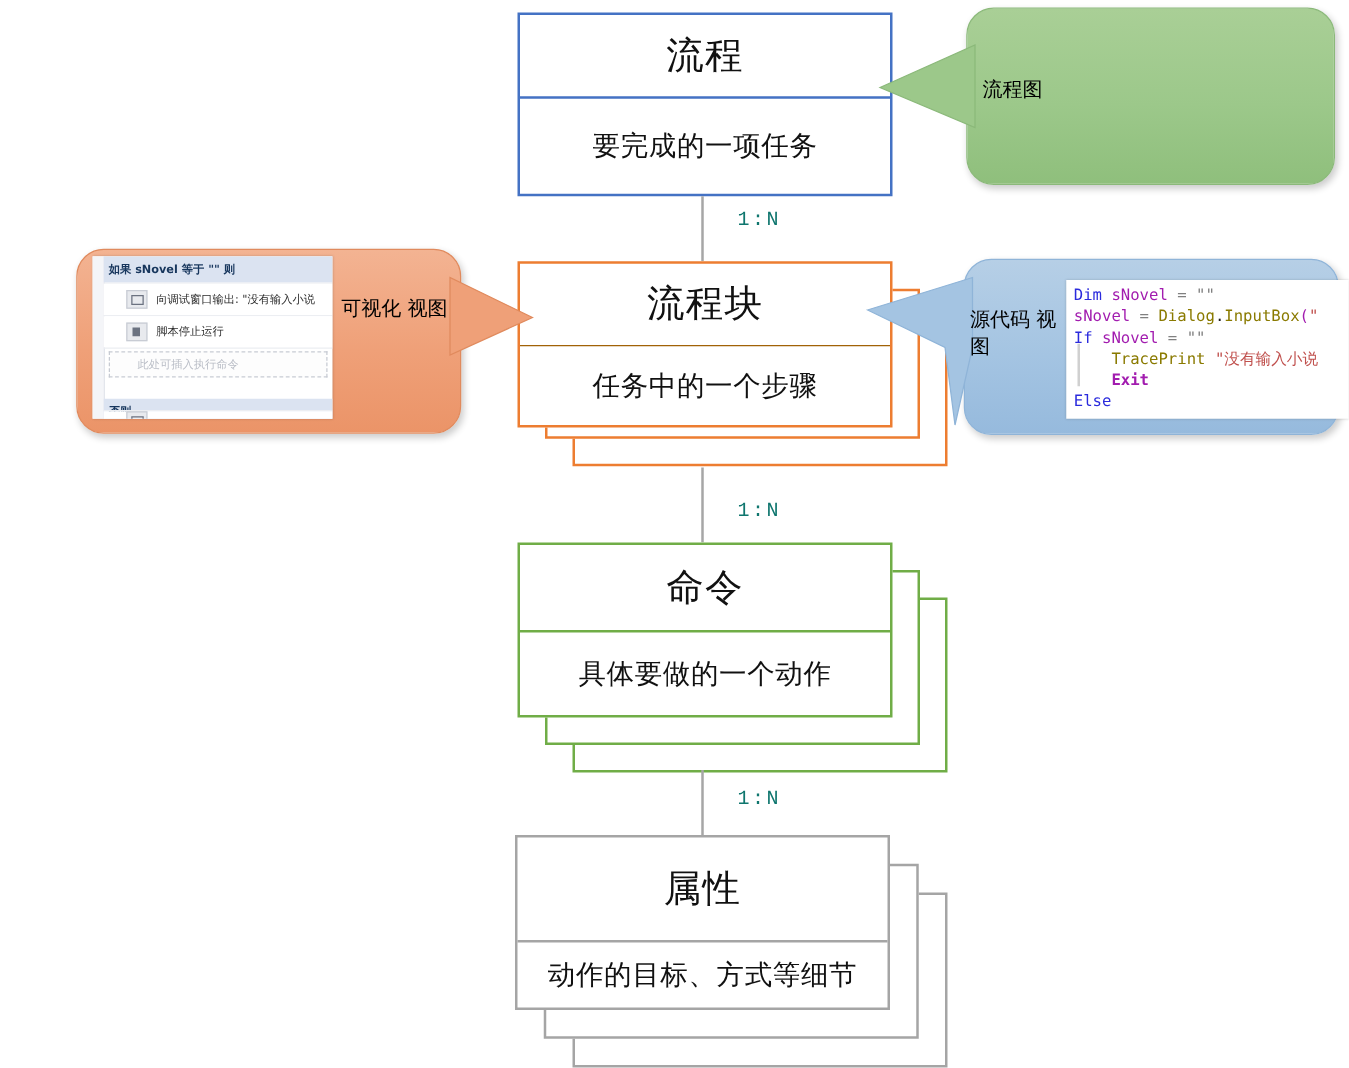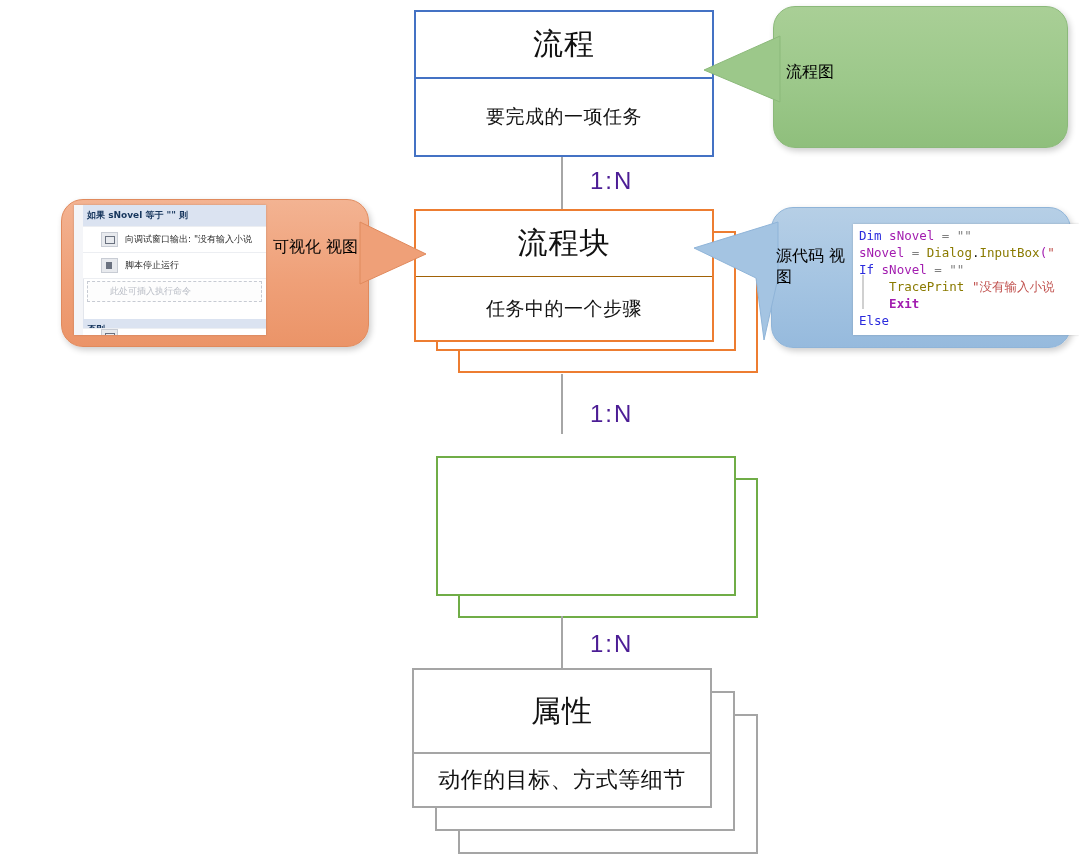--- a/index.html
+++ b/index.html
@@ -13,27 +13,27 @@
   .entity{position:absolute;}
   .layer{position:absolute;background:#ffffff;box-sizing:border-box;}
   .card{position:absolute;left:0;top:0;background:#ffffff;box-sizing:border-box;
         display:flex;flex-direction:column;}
   .card .title{
     flex:0 0 auto;display:flex;align-items:center;justify-content:center;
     font-size:30px;color:#111111;letter-spacing:1px;box-sizing:border-box;
   }
   .card .sub{
     flex:1 1 auto;display:flex;align-items:center;justify-content:center;
-    font-size:19px;color:#111111;letter-spacing:.5px;box-sizing:border-box;
+    font-size:22px;color:#111111;letter-spacing:.5px;box-sizing:border-box;
   }
 
   
   .conn{position:absolute;width:2px;background:#a6a6a6;}
-  .conn-label{position:absolute;font-family:Liberation Sans, sans-serif;
-              font-size:24px;color:#4c1d95;letter-spacing:2px;white-space:nowrap;}
+  .conn-label{position:absolute;font-family:Liberation Mono, monospace;
+              font-size:16px;color:#0f766e;letter-spacing:2px;white-space:nowrap;}
 
   
   .callout{position:absolute;border-radius:22px;box-sizing:border-box;
            box-shadow:2px 3px 6px rgba(0,0,0,.20);}
 
   
   #callout-flowchart{background:linear-gradient(180deg,#a9cf96 0%,#9cc88a 55%,#8fbf7c 100%);
                      border:1px solid #8bb97a;}
   
   #callout-visual{background:linear-gradient(180deg,#f3b392 0%,#efa078 55%,#eb9468 100%);
@@ -114,20 +114,24 @@
       <div class="sub">任务中的一个步骤</div>
     </div>
   </div>
 
   <div class="conn" style="left:561px;top:374px;height:60px;"></div>
   <div class="conn-label" style="left:590px;top:400px;">1:N</div>
 
   <div class="entity" style="left:414px;top:434px;width:345px;height:186px;">
     <div class="layer" style="left:44px;top:44px;width:300px;height:140px;border:2px solid #70AD47;"></div>
     <div class="layer" style="left:22px;top:22px;width:300px;height:140px;border:2px solid #70AD47;"></div>
+    <div class="card" style="width:300px;height:140px;border:2px solid #70AD47;">
+      <div class="title" style="height:70px;border-bottom:2px solid #70AD47;">命令</div>
+      <div class="sub">具体要做的一个动作</div>
+    </div>
   </div>
 
   <div class="conn" style="left:561px;top:616px;height:52px;"></div>
   <div class="conn-label" style="left:590px;top:630px;">1:N</div>
 
   <div class="entity" style="left:412px;top:668px;width:345px;height:186px;">
     <div class="layer" style="left:46px;top:46px;width:300px;height:140px;border:2px solid #A5A5A5;"></div>
     <div class="layer" style="left:23px;top:23px;width:300px;height:140px;border:2px solid #A5A5A5;"></div>
     <div class="card" style="width:300px;height:140px;border:2px solid #A5A5A5;">
       <div class="title" style="height:84px;border-bottom:2px solid #A5A5A5;">属性</div>

